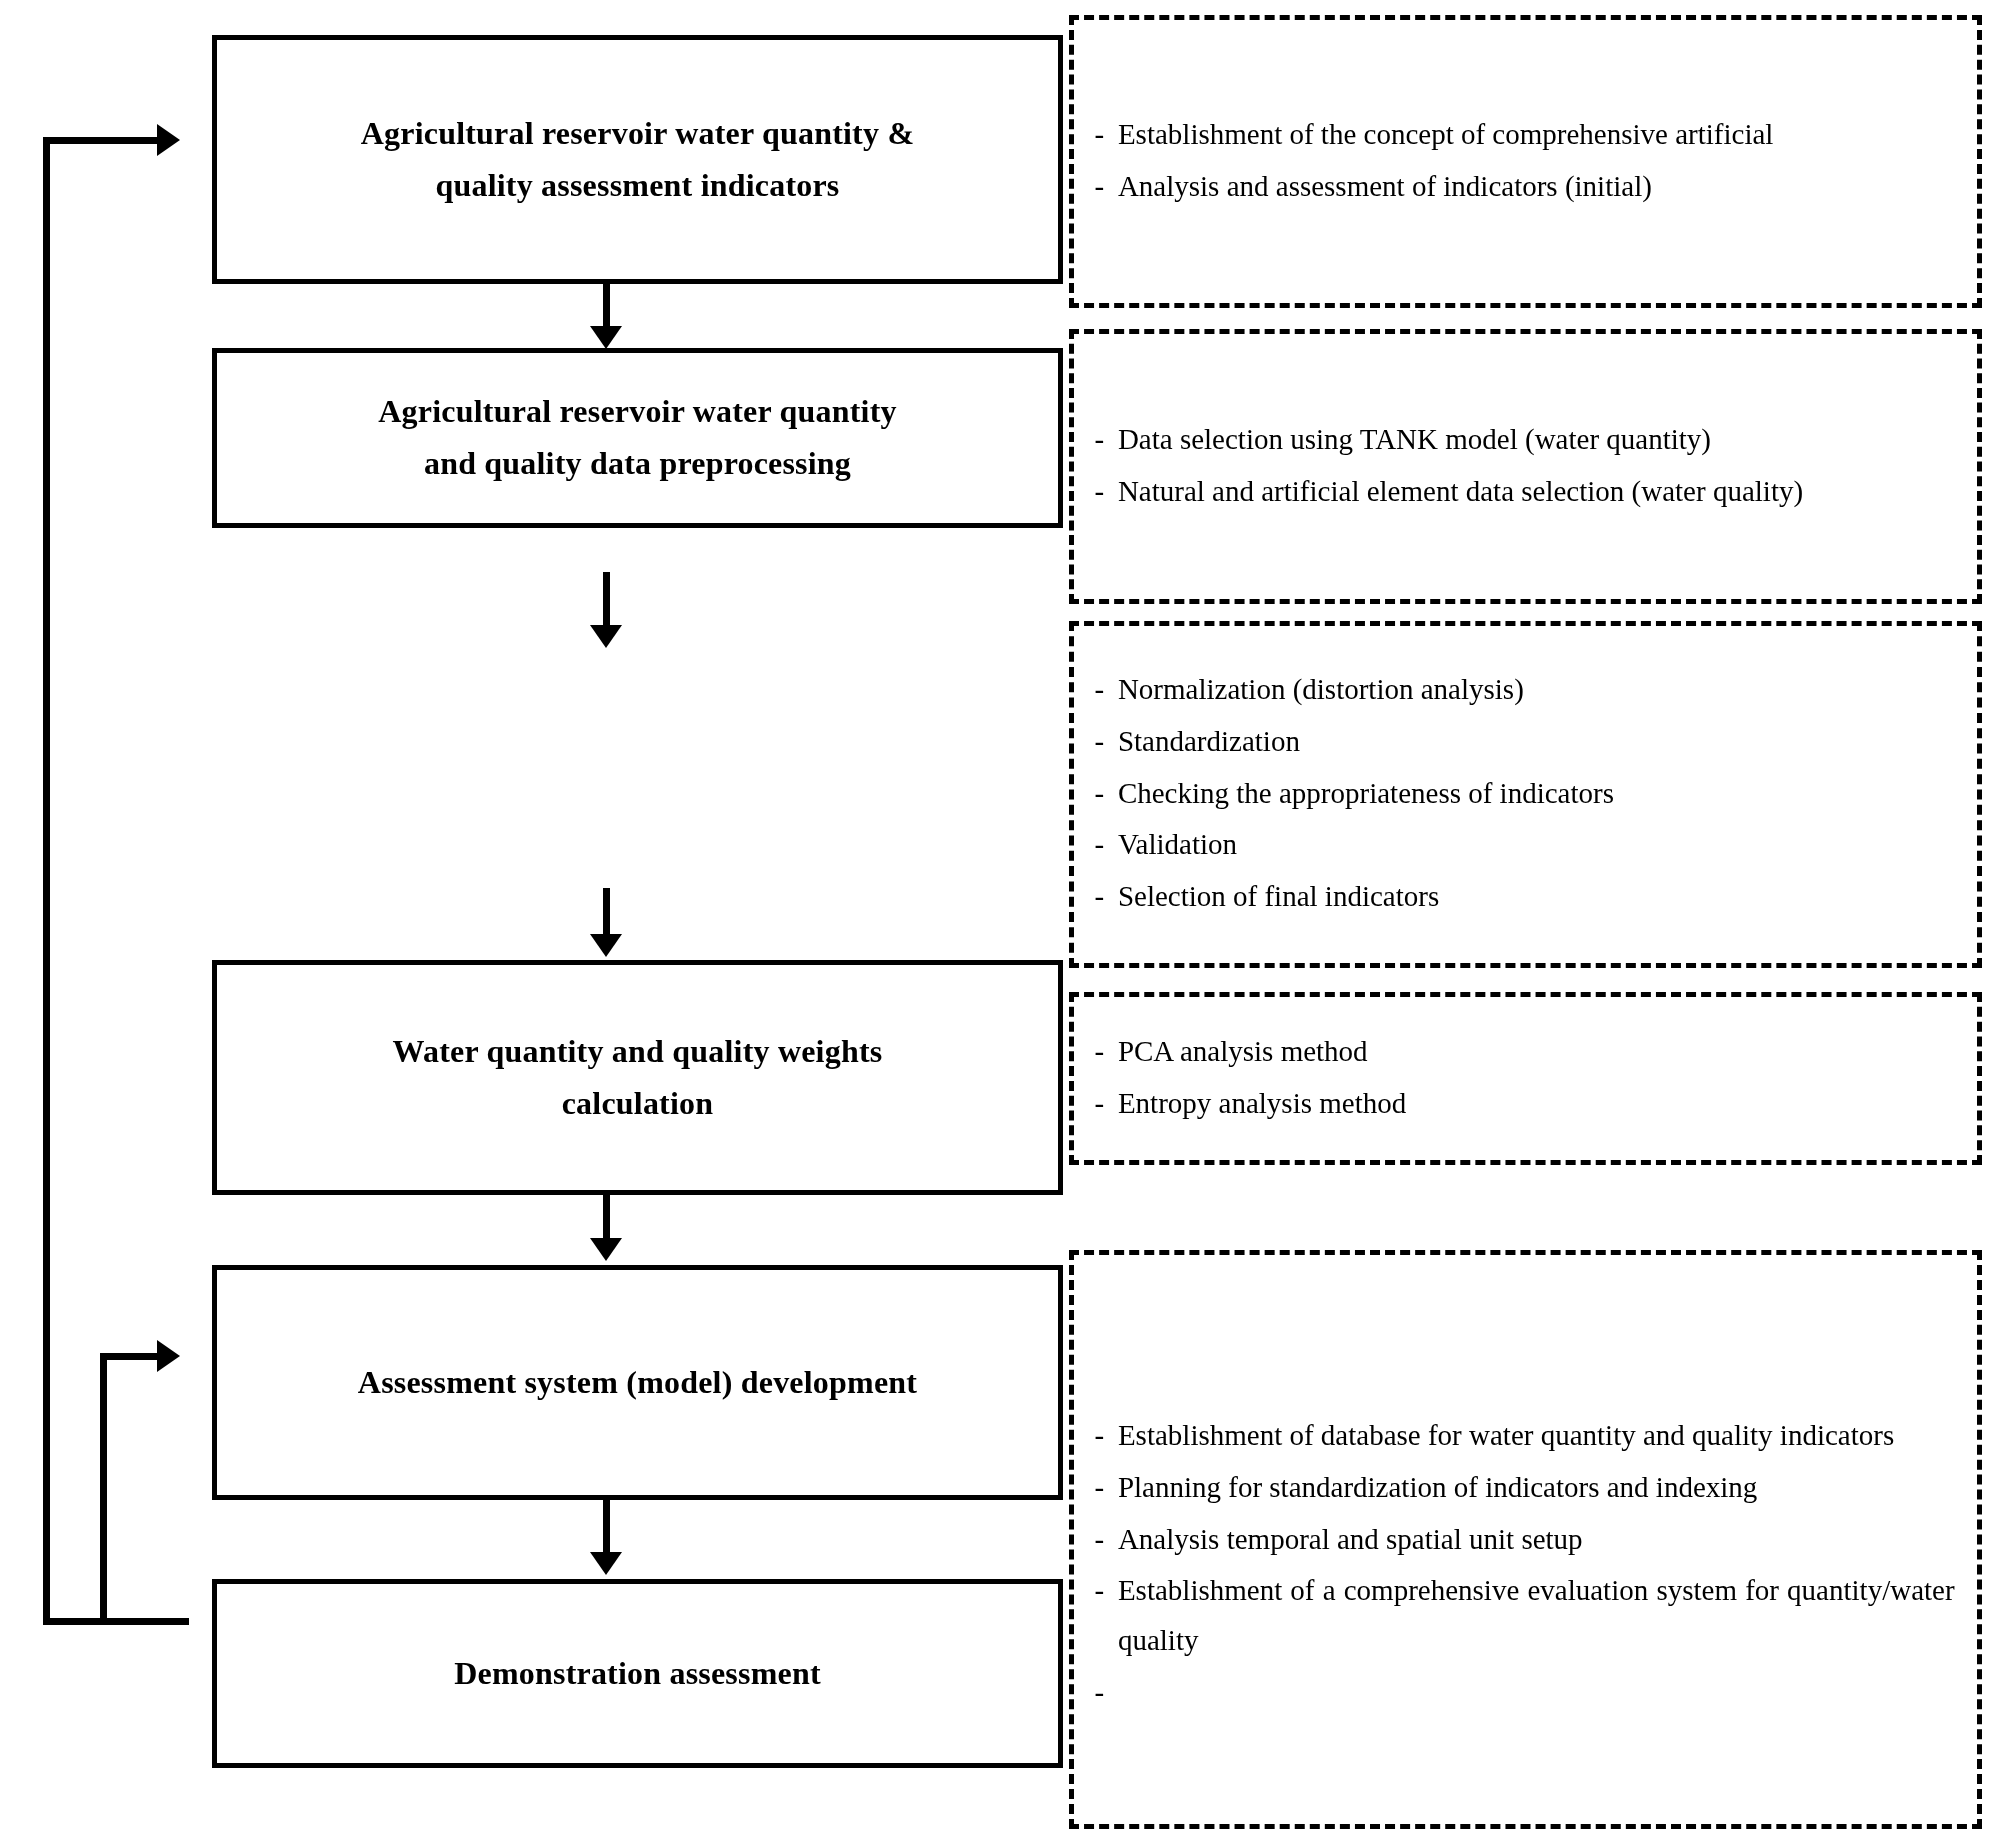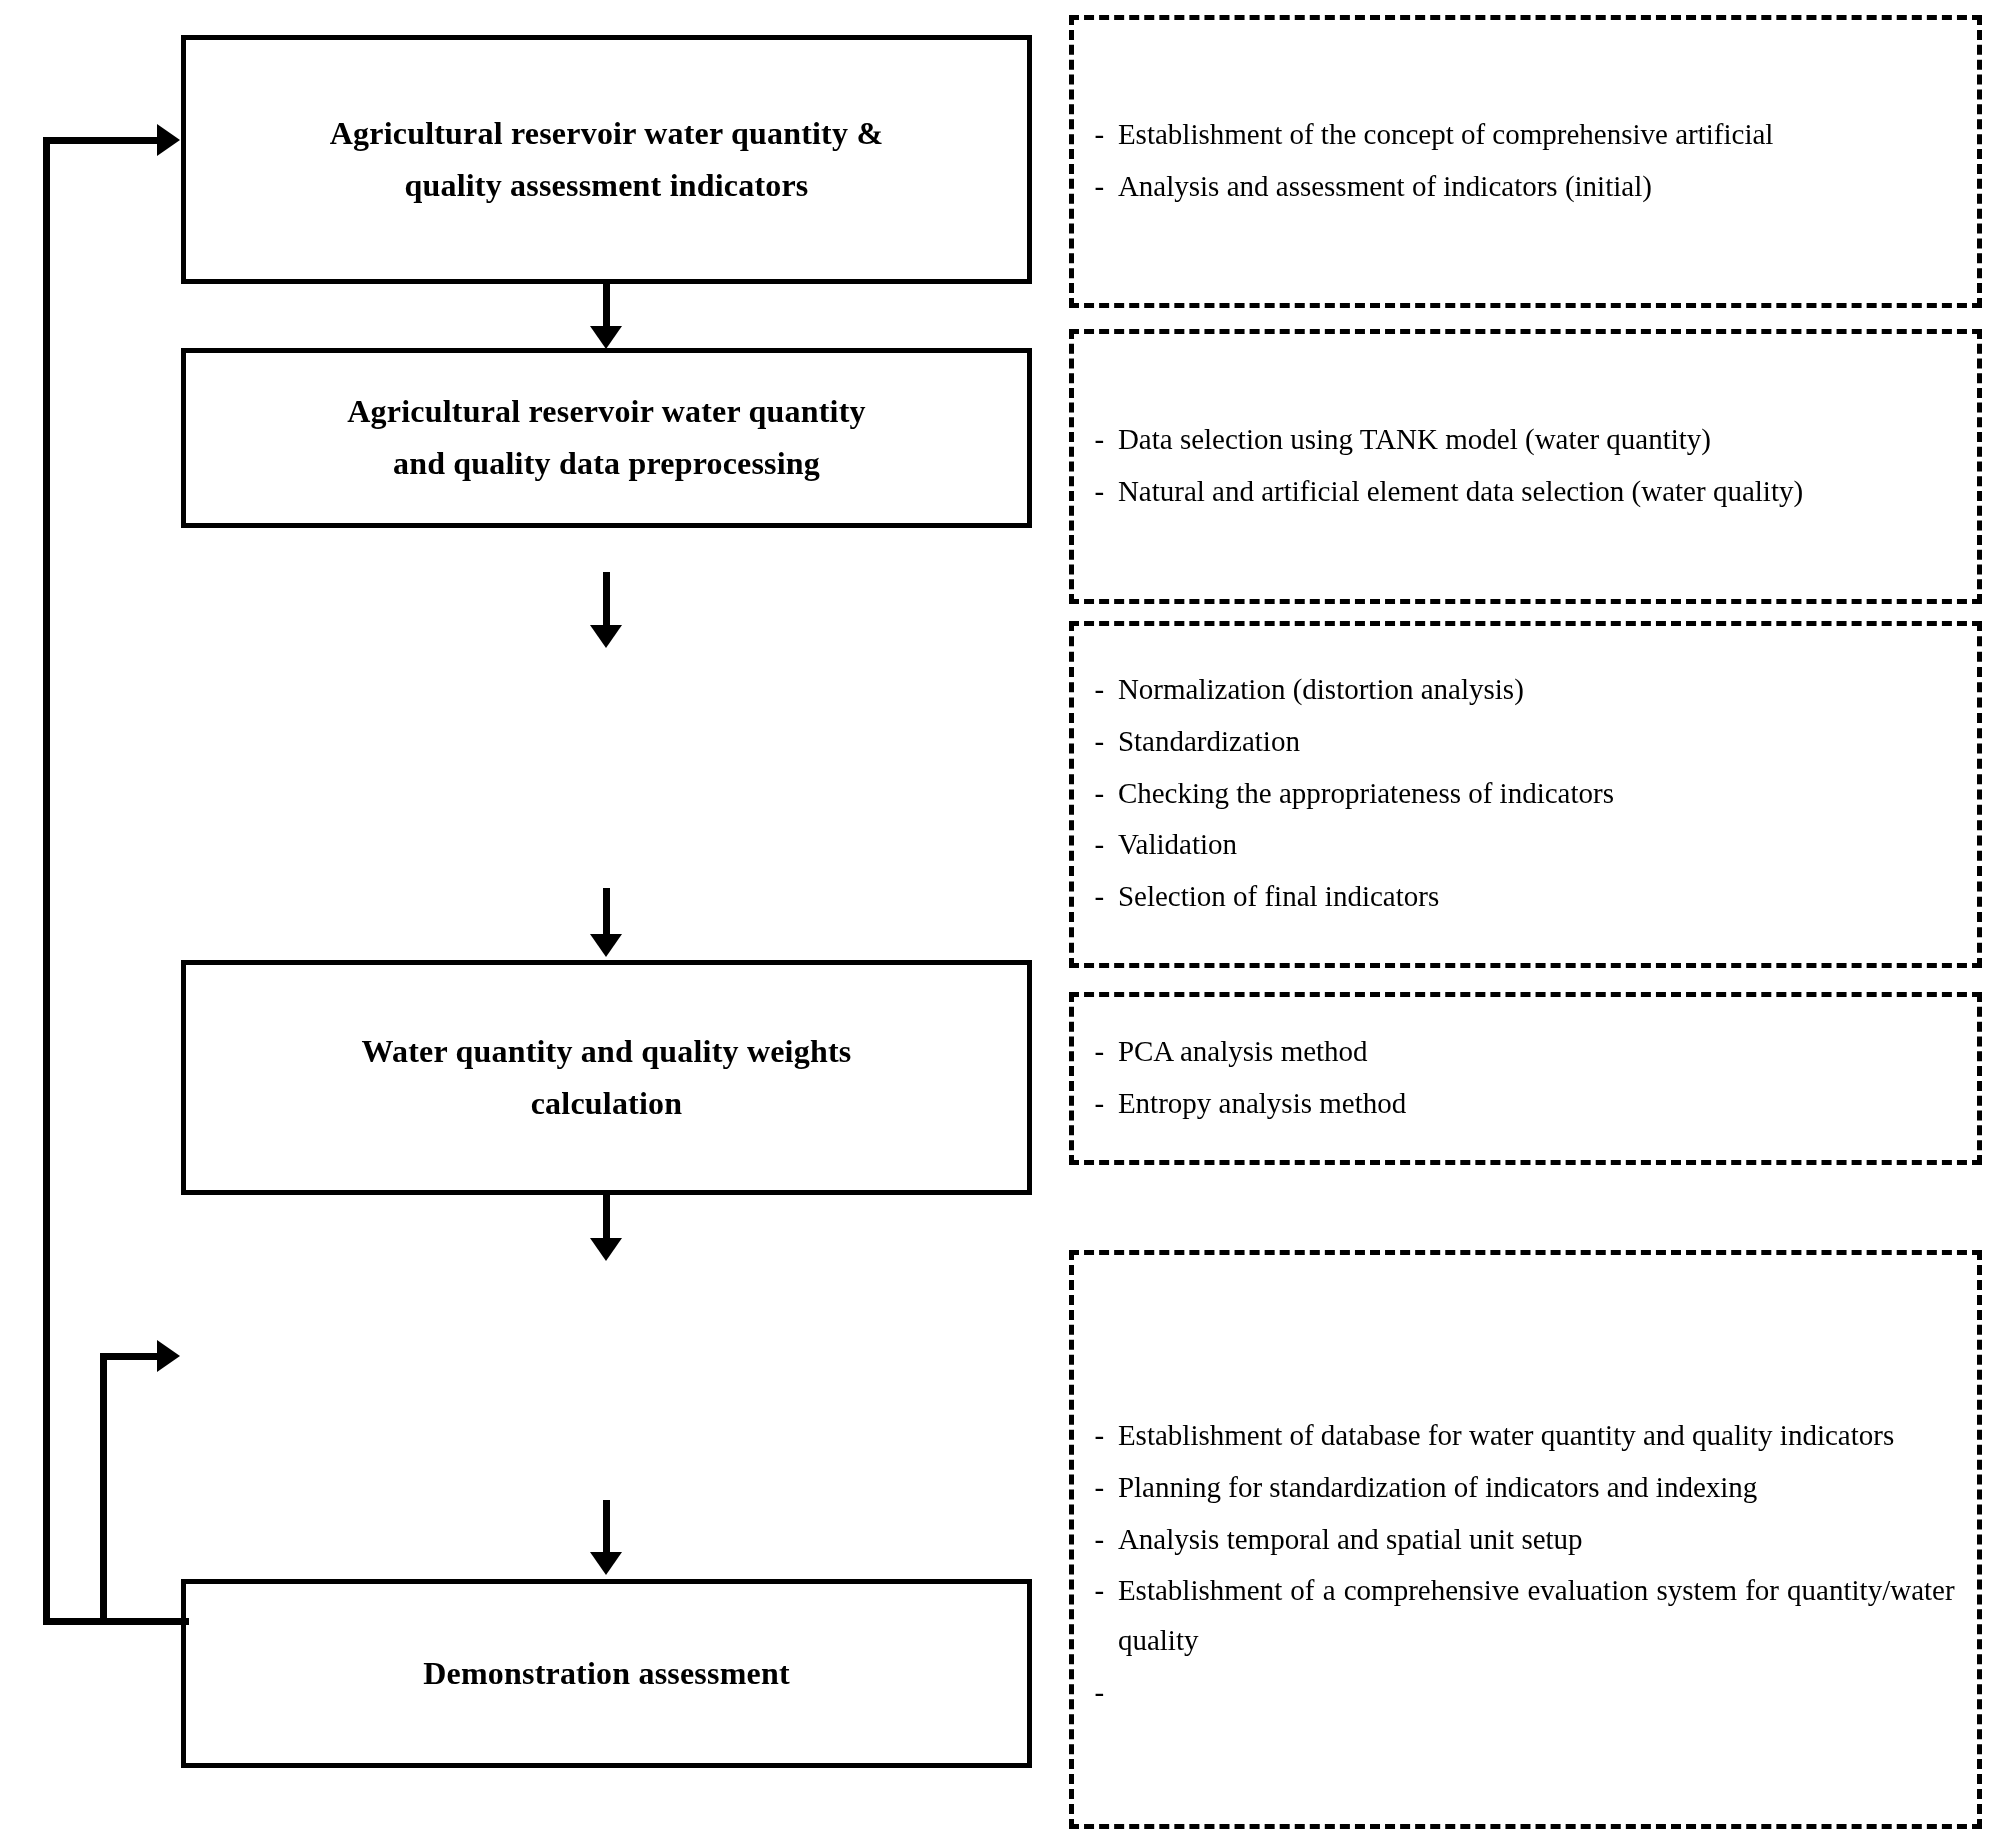--- a/index.html
+++ b/index.html
@@ -23,20 +23,21 @@
   
   .proc-box {
     position: absolute;
     box-sizing: border-box;
     border: 5.6px solid #000000;
     background: #ffffff;
     display: flex;
     align-items: center;
     justify-content: center;
     text-align: center;
+    margin-left: 31px;
   }
   .proc-box .label {
     font-weight: bold;
     font-size: 32px;
     line-height: 1.62;
     letter-spacing: 0.2px;
     padding: 0 27.5px;
     white-space: pre-line;
   }
 
@@ -116,20 +117,23 @@
     <div class="label">Agricultural reservoir water quantity
 and quality data preprocessing</div>
   </div>
 
 
   <div class="proc-box" style="left:181px; top:960px; width:851px; height:235px;">
     <div class="label">Water quantity and quality weights
 calculation</div>
   </div>
 
+  <div class="proc-box" style="left:181px; top:1265px; width:851px; height:235px;">
+    <div class="label">Assessment system (model) development</div>
+  </div>
 
   <div class="proc-box" style="left:181px; top:1579px; width:851px; height:189px;">
     <div class="label">Demonstration assessment</div>
   </div>
 
   <div class="detail-box" style="left:1069px; top:15.3px; width:913px; height:293px;">
     <ul>
       <li><span class="dash">-</span><span>Establishment of the concept of comprehensive artificial</span></li>
       <li><span class="dash">-</span><span>Analysis and assessment of indicators (initial)</span></li>
     </ul>

